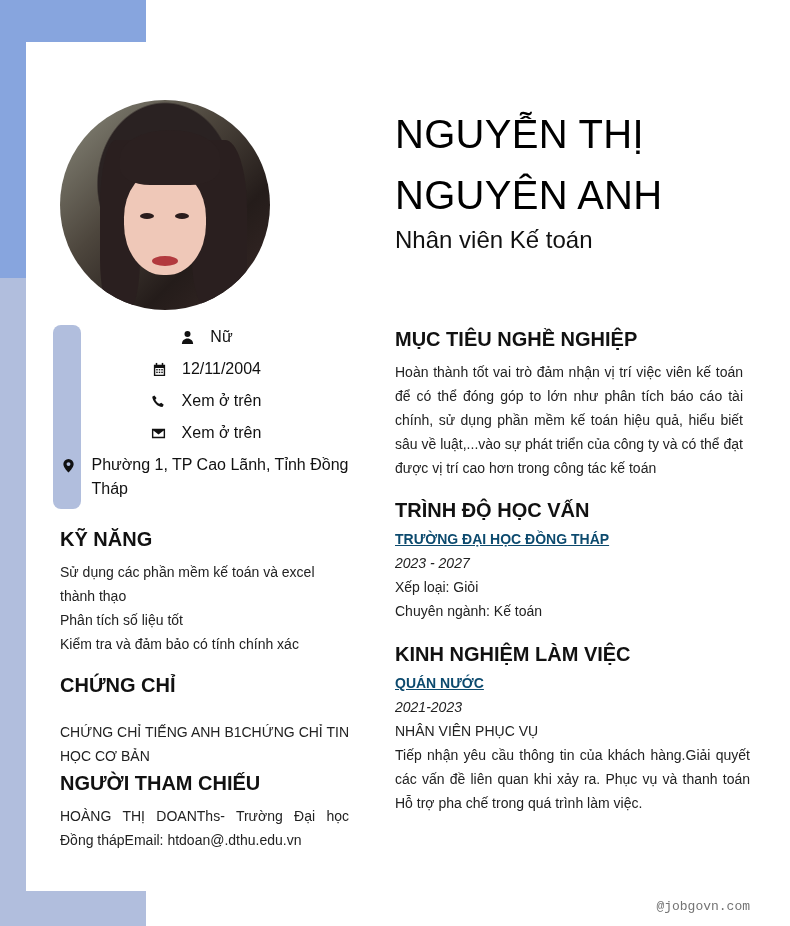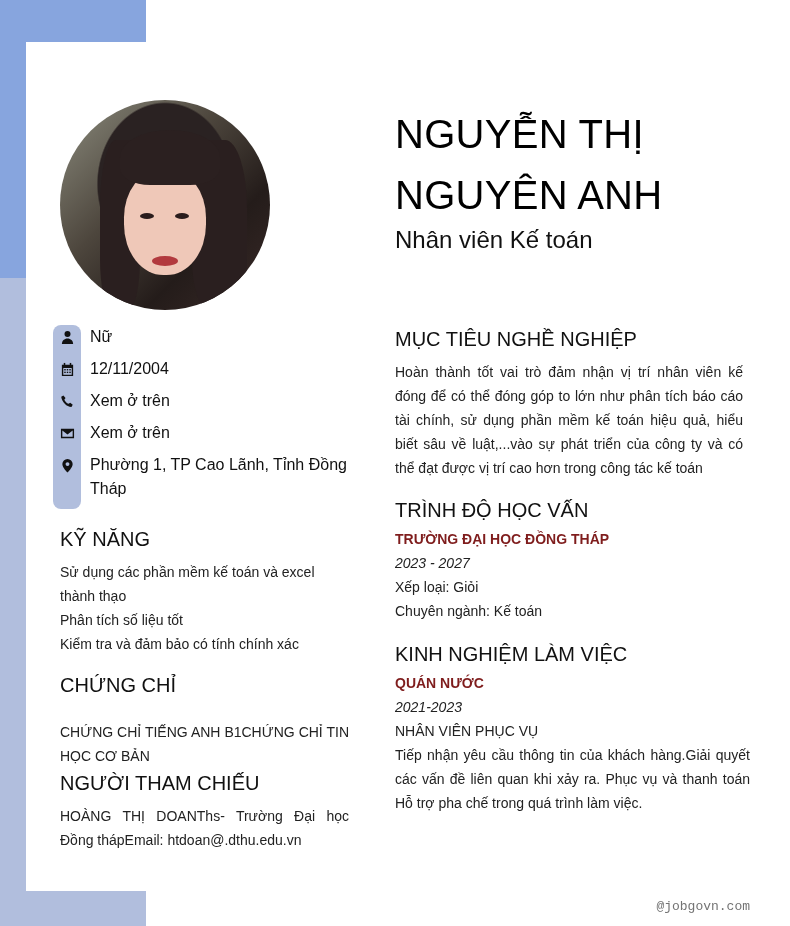--- a/index.html
+++ b/index.html
@@ -20,33 +20,33 @@
   .avatar .lips { position: absolute; left: 92px; top: 156px; width: 26px; height: 10px; border-radius: 50%; background: #b23a3e; }
   .avatar .hair-l { position: absolute; left: 40px; top: 40px; width: 40px; height: 170px; border-radius: 40% 20% 30% 30%; background: #2a1f1f; }
   .avatar .hair-r { position: absolute; left: 132px; top: 40px; width: 55px; height: 170px; border-radius: 30% 40% 30% 30%; background: #2a1f1f; }
   .avatar .fringe { position: absolute; left: 60px; top: 30px; width: 100px; height: 55px; border-radius: 50% 50% 30% 30%; background: #2b2020; }
 
   .name { position: absolute; left: 395px; top: 104px; font-weight: 400; font-size: 40px; line-height: 61px; letter-spacing: 0.3px; color: #000; }
   .job-title { position: absolute; left: 395px; top: 226px; font-size: 24px; font-weight: 500; color: #111; }
 
   .contact-pill { position: absolute; left: 53px; top: 325px; width: 28px; height: 184px; border-radius: 8px; background: #b1bedd; }
   .contact-list { position: absolute; left: 53px; top: 325px; width: 300px; }
-  .contact-item { display: flex; align-items: flex-start; min-height: 32px; }
+  .contact-item { display: flex; align-items: flex-start; min-height: 32px; justify-content: center; }
   .contact-item .ic { width: 28px; height: 24px; display: flex; align-items: center; justify-content: center; flex-shrink: 0; }
   .contact-item .ic svg { width: 15px; height: 15px; fill: #111; }
   .contact-item .txt { margin-left: 9px; font-size: 16px; line-height: 24px; color: #111; }
 
-  .section-title { font-weight: 400; font-size: 20px; color: #111; line-height: 26px; }
+  .section-title { font-weight: 700; font-size: 20px; color: #111; line-height: 26px; }
   .body-text { font-size: 14px; line-height: 24px; color: #222; }
   .justify { text-align: justify; }
 
   .left-col { position: absolute; left: 60px; width: 289px; }
   .right-col { position: absolute; left: 395px; width: 355px; }
 
-  .sub-title { font-weight: 700; font-size: 14px; line-height: 24px; color: #7f1d1d; }
+  .sub-title { font-weight: 700; font-size: 14px; line-height: 24px; color: #0c4a6e; text-decoration: underline; }
   .italic { font-style: italic; }
 
   .footer { position: absolute; right: 40px; top: 899px; font-family: "Liberation Mono", "DejaVu Sans Mono", monospace; font-size: 13px; color: #737373; }
 </style>
 </head>
 <body>
 
 <div class="deco-top"></div>
 <div class="deco-strip-top"></div>
 <div class="deco-strip-bottom"></div>
@@ -135,21 +135,21 @@
   <div class="body-text justify" style="margin-top:22px">CHỨNG CHỈ TIẾNG ANH B1CHỨNG CHỈ TIN HỌC CƠ BẢN</div>
 </div>
 
 <div class="left-col" style="top:770px">
   <div class="section-title">NGƯỜI THAM CHIẾU</div>
   <div class="body-text justify" style="margin-top:8px">HOÀNG THỊ DOANThs- Trường Đại học Đồng thápEmail: htdoan@.dthu.edu.vn</div>
 </div>
 
 <div class="right-col" style="top:326px; width:348px">
   <div class="section-title">MỤC TIÊU NGHỀ NGHIỆP</div>
-  <div class="body-text justify" style="margin-top:8px">Hoàn thành tốt vai trò đảm nhận vị trí nhân viên kế đóng để có thể đóng góp to lớn như phân tích báo cáo tài chính, sử dụng phần mềm kế toán hiệu quả, hiểu biết sâu về luật,...vào sự phát triển của công ty và có thể đạt được vị trí cao hơn trong công tác kế toán</div>
+  <div class="body-text justify" style="margin-top:8px">Hoàn thành tốt vai trò đảm nhận vị trí việc viên kế toán để có thể đóng góp to lớn như phân tích báo cáo tài chính, sử dụng phần mềm kế toán hiệu quả, hiểu biết sâu về luật,...vào sự phát triển của công ty và có thể đạt được vị trí cao hơn trong công tác kế toán</div>
 </div>
 
 <div class="right-col" style="top:497px">
   <div class="section-title">TRÌNH ĐỘ HỌC VẤN</div>
   <div style="margin-top:4px">
     <div class="sub-title">TRƯỜNG ĐẠI HỌC ĐỒNG THÁP</div>
     <div class="body-text italic">2023 - 2027</div>
     <div class="body-text">Xếp loại: Giỏi</div>
     <div class="body-text">Chuyên ngành: Kế toán</div>
   </div>

